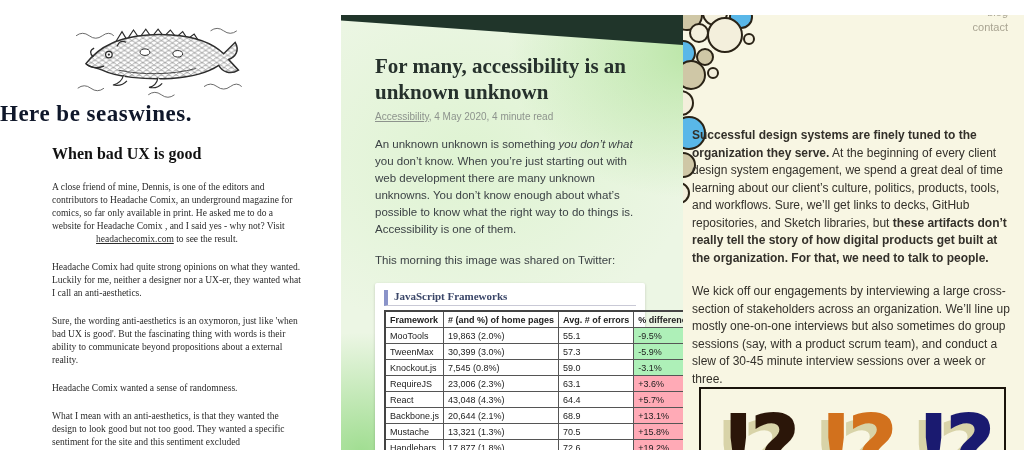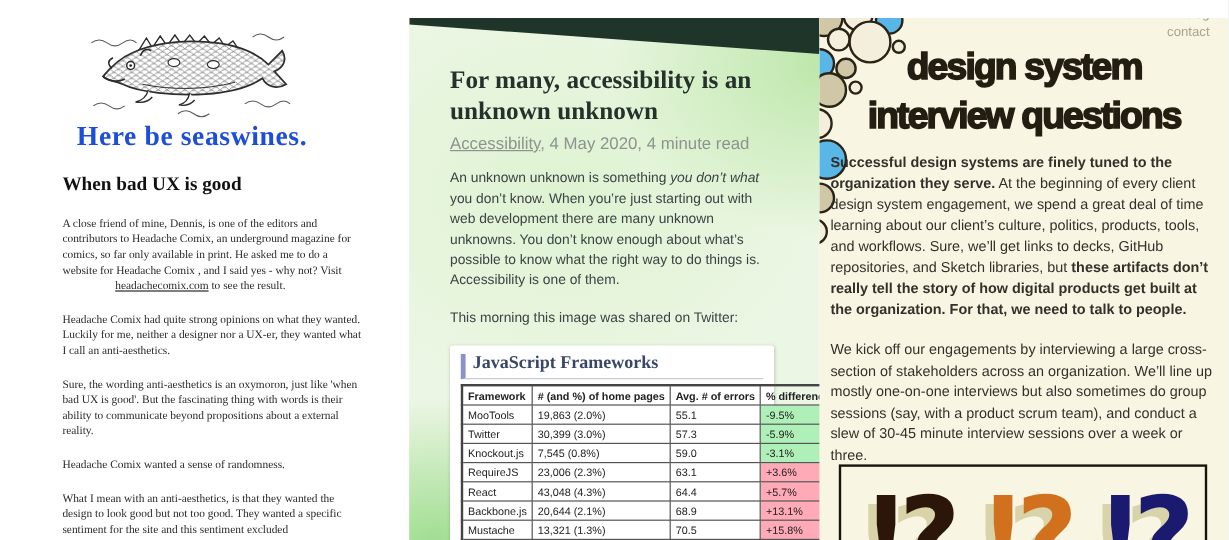--- a/index.html
+++ b/index.html
@@ -4,47 +4,47 @@
 <style>
   html,body{margin:0;padding:0;background:#ddd;}
   #screen{position:relative;width:1024px;height:450px;overflow:hidden;background:#fff;
           font-family:"Liberation Sans",sans-serif;}
   .panel{position:absolute;top:15px;height:450px;overflow:hidden;}
 
   
   #left{left:0;width:341px;background:#ffffff;color:#1d1d1d;
         font-family:"Liberation Serif","DejaVu Serif",serif;}
   #fish-wrap{position:absolute;left:48px;top:6px;width:230px;height:82px;}
-  #seaswines-caption{position:absolute;left:0;top:86px;width:320px;text-align:center;
-        font-size:23px;font-weight:600;letter-spacing:.5px;color:#1d4ed8;}
+  #seaswines-caption{position:absolute;left:0;top:86px;width:320px;
+        font-size:23px;font-weight:600;letter-spacing:.5px;color:#0f172a;}
   #left-article{position:absolute;left:52px;top:130px;width:250px;}
   #left-article h2{font-size:16px;font-weight:700;margin:0 0 18px 0;color:#111;}
   #left-article p{font-size:9.5px;line-height:13px;margin:0 0 15px 0;color:#2a2a2a;text-align:left;}
   #left-article a{color:#2a2a2a;text-decoration:underline;padding-left:44px;}
 
   
   #middle{left:341px;width:342px;
     background:
       radial-gradient(230px 170px at 6% 97%, rgba(110,205,90,.60), transparent 70%),
       radial-gradient(260px 210px at 102% 8%, rgba(140,215,110,.50), transparent 70%),
       radial-gradient(210px 160px at 95% 100%, rgba(150,215,120,.40), transparent 72%),
       radial-gradient(320px 250px at 38% 32%, rgba(200,238,180,.38), transparent 70%),
       #ecf6e4;
     color:#3c4245;}
   #green-band{position:absolute;left:0;top:0;width:100%;height:30px;background:#20352a;
       clip-path:polygon(0 0,100% 0,100% 100%,0 18%);}
   #mid-content{position:absolute;left:34px;top:38px;width:276px;}
   #mid-title{font-family:"Liberation Serif","DejaVu Serif",serif;font-size:21px;line-height:26px;
       font-weight:600;color:#26312c;margin:0 0 6px 0;}
-  #mid-meta{font-size:14px;color:#8d938d;margin:0 0 14px 0;}
+  #mid-meta{font-size:10px;color:#8d938d;margin:0 0 14px 0;}
   #mid-meta a{color:#8d938d;text-decoration:underline;}
   .mid-p{font-size:11.5px;line-height:17px;margin:0 0 14px 0;}
   #table-card{background:#ffffff;border-radius:2px;box-shadow:0 1px 3px rgba(0,0,0,.18);
       padding:7px 9px 9px 9px;width:252px;margin:4px 0 12px 0;}
-  #table-title{font-family:"Liberation Serif","DejaVu Serif",serif;font-size:15px;font-weight:700;
+  #table-title{font-family:"Liberation Serif","DejaVu Serif",serif;font-size:11px;font-weight:700;
       color:#3a4668;border-bottom:1px solid #c9c9d6;padding:0 0 3px 2px;margin-bottom:4px;
       border-left:4px solid #8a93c9;padding-left:6px;}
   table.fw{border-collapse:collapse;width:100%;font-size:9px;color:#222;}
   table.fw th, table.fw td{border:1px solid #555;padding:2.5px 4px;text-align:left;white-space:nowrap;margin-top:32px;}
   table.fw{border:2px solid #444;}
   table.fw th{font-weight:700;}
   td.diff-neg{background:#aef0b8;}
   td.diff-pos{background:#ffaab6;}
 
   
@@ -142,21 +142,21 @@
               </tr>
             </thead>
           <tbody id="fw-body">
               <tr>
                 <td>MooTools</td>
                 <td>19,863 (2.0%)</td>
                 <td>55.1</td>
                 <td class="diff-neg">-9.5%</td>
               </tr>
               <tr>
-                <td>Twitter</td>
+                <td>TweenMax</td>
                 <td>30,399 (3.0%)</td>
                 <td>57.3</td>
                 <td class="diff-neg">-5.9%</td>
               </tr>
               <tr>
                 <td>Knockout.js</td>
                 <td>7,545 (0.8%)</td>
                 <td>59.0</td>
                 <td class="diff-neg">-3.1%</td>
               </tr>
@@ -223,24 +223,20 @@
           <circle cx="12" cy="66" r="14" fill="#cfc7a6"></circle>
           <circle cx="34" cy="64" r="5" fill="#f3efdc"></circle>
           <circle cx="2" cy="94" r="12" fill="#f3efdc"></circle>
           <circle cx="10" cy="124" r="16" fill="#59b7e8"></circle>
           <circle cx="4" cy="156" r="12" fill="#cfc7a6"></circle>
           <circle cx="0" cy="184" r="10" fill="#f3efdc"></circle>
         </g>
       </svg>
     </div>
 
-    <div id="right-heading">
-      <div>design system</div>
-      <div>interview questions</div>
-    </div>
 
     <div id="right-article">
       <p><b>Successful design systems are finely tuned to the organization they serve.</b><span> At the beginning of every client design system engagement, we spend a great deal of time learning about our client’s culture, politics, products, tools, and workflows. Sure, we’ll get links to decks, GitHub repositories, and Sketch libraries, but </span><b>these artifacts don’t really tell the story of how digital products get built at the organization. For that, we need to talk to people.</b></p>
       <p>We kick off our engagements by interviewing a large cross-section of stakeholders across an organization. We’ll line up mostly one-on-one interviews but also sometimes do group sessions (say, with a product scrum team), and conduct a slew of 30-45 minute interview sessions over a week or three.</p>
     </div>
 
     <div id="qmark-box">
       <span class="qmark" style="color: rgb(43, 22, 9);">!?</span>
       <span class="qmark" style="color: rgb(210, 113, 29);">!?</span>
       <span class="qmark" style="color: rgb(26, 26, 112);">!?</span>

